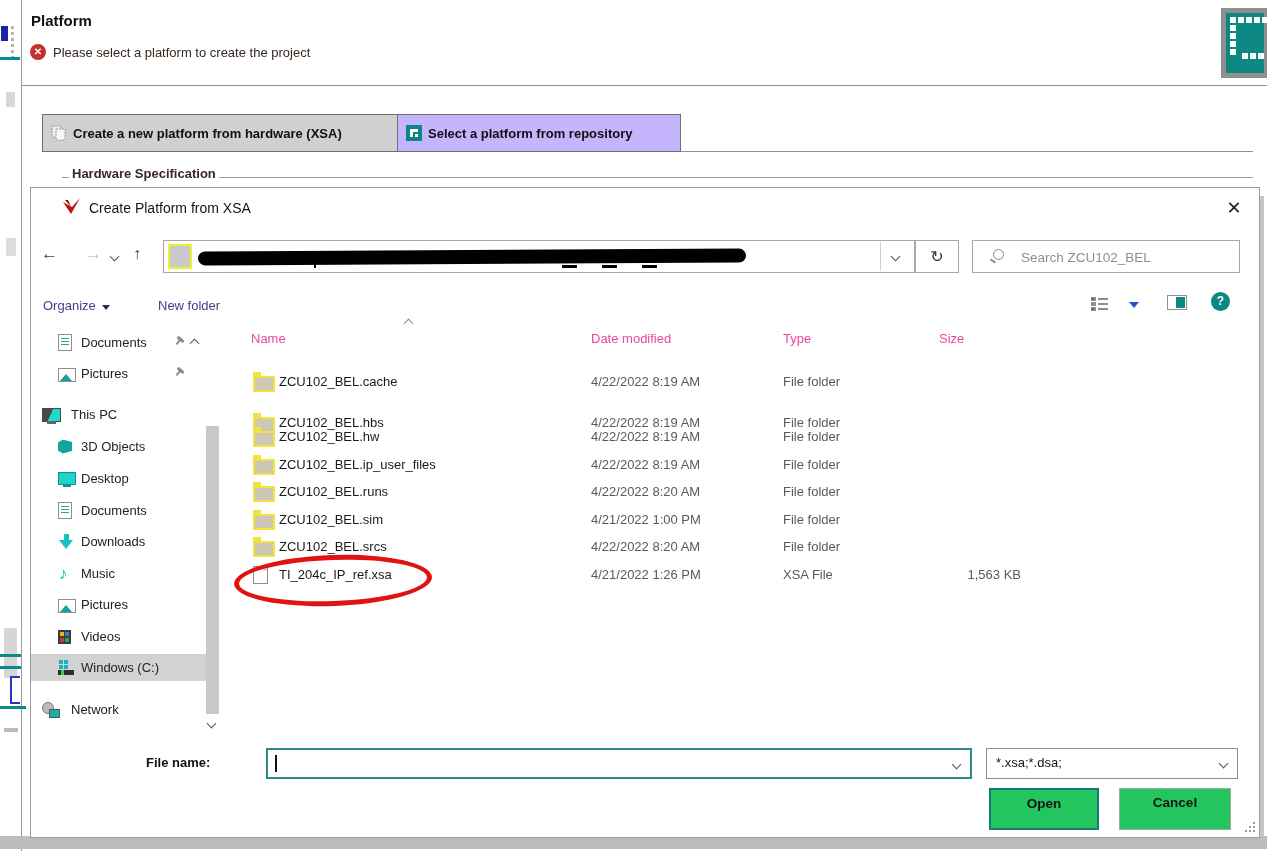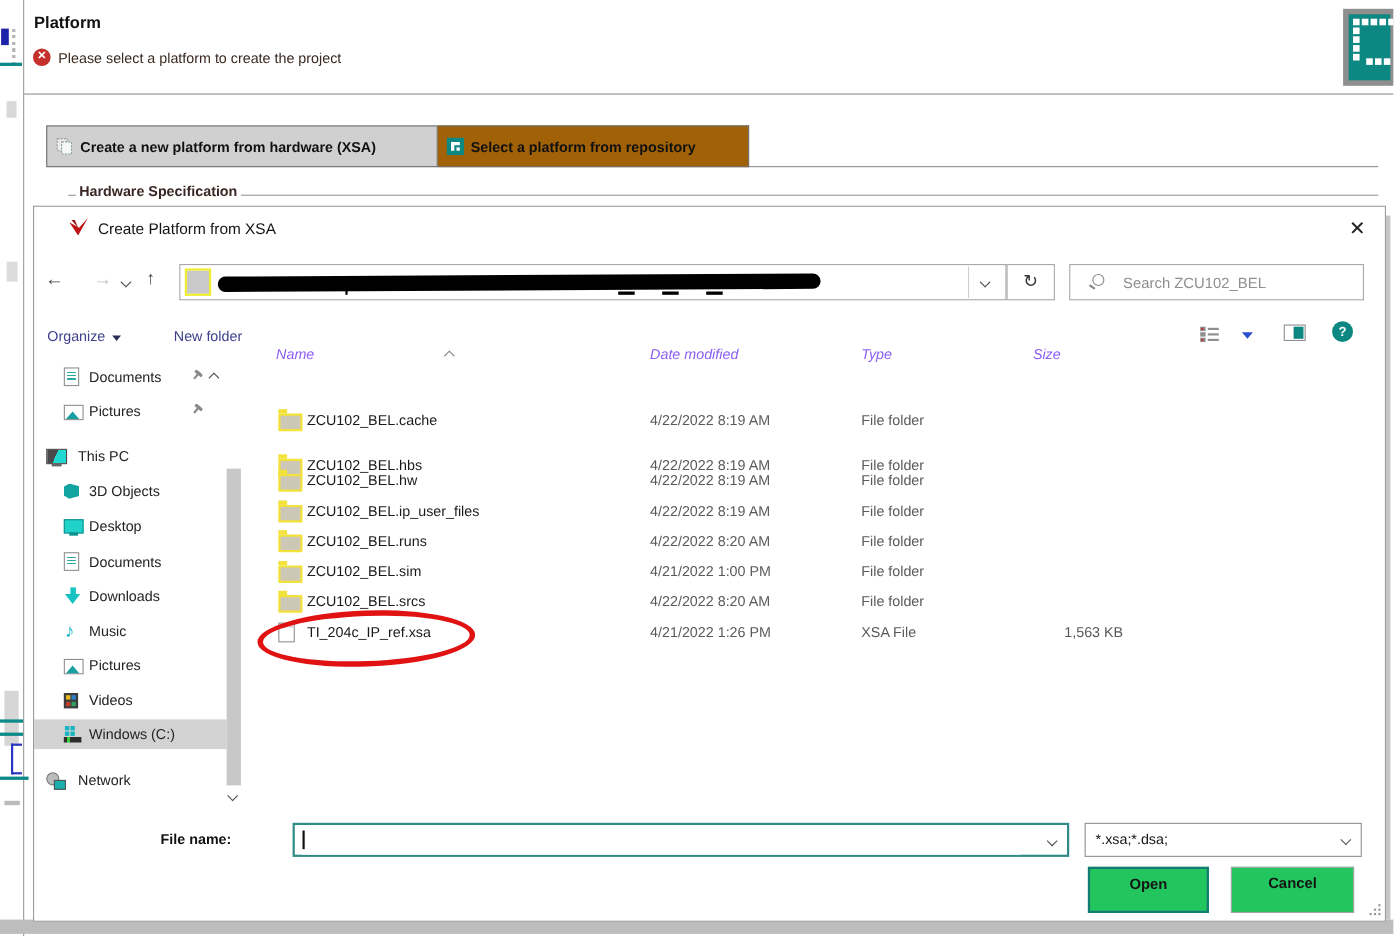--- a/index.html
+++ b/index.html
@@ -27,21 +27,21 @@
   .err-icon{left:30px;top:44px;width:16px;height:16px;border-radius:50%;background:#c5302c;
     color:#fff;font-size:10px;font-weight:bold;text-align:center;line-height:16px;}
   .err-text{left:53px;top:45px;font-size:13px;color:#38281f;}
   .wiz-sep{left:22px;top:85px;width:1245px;height:1px;background:#8f8f8f;}
   .corner-icon{left:1221px;top:8px;width:46px;height:70px;background:#8f8f8f;padding:0;}
   .corner-inner{position:absolute;left:5px;top:5px;right:3px;bottom:5px;background:#0d8781;}
   .csq{position:absolute;width:6px;height:6px;background:#fff;}
 
   .tabs{left:42px;top:114px;height:38px;display:flex;}
   .tab{box-sizing:border-box;height:38px;border:1px solid #6f6f6f;display:flex;align-items:center;
-       font-weight:bold;font-size:13px;padding:0 8px;background:#a16207;color:#101010;}
+       font-weight:bold;font-size:13px;padding:0 8px;background:#c4b5fd;color:#101010;}
   .tab.selected{background:#d0d0d0;}
   .tab + .tab{border-left:none;}
   .tab-ico{display:inline-block;width:16px;height:16px;margin-right:6px;flex:none;}
   .tabs-line{left:681px;top:151px;width:572px;height:1px;background:#8f8f8f;}
 
   .grp-line{left:62px;top:177px;width:1191px;height:1px;background:#9a9a9a;}
   .grp-legend{left:69px;top:166px;font-size:13px;font-weight:bold;color:#3a2626;background:#fff;padding:0 3px;}
 
   
   .dialog{left:30px;top:187px;width:1228px;height:649px;background:#fff;border:1px solid #9b9b9b;z-index:5;}
@@ -128,21 +128,21 @@
     background:linear-gradient(90deg,#2d2d2d 0 3px,#35d03a 3px 6px,#2d2d2d 6px);}
   .network-icon::before{content:"";position:absolute;left:0;top:0;width:10px;height:10px;border-radius:50%;
     background:#bcbcbc;border:1px solid #777;}
   .network-icon::after{content:"";position:absolute;left:7px;top:7px;width:9px;height:7px;background:#17b0aa;border:1px solid #555;}
   .folder-icon{width:18px;height:12px;background:#cdc8b6;border:2px solid #f2e23a;margin-top:3px;border-radius:1px;}
   .folder-icon::before{content:"";position:absolute;left:-2px;top:-6px;width:8px;height:4px;background:#f2e23a;}
   .file-icon{width:13px;height:16px;background:#fff;border:1px solid #909090;}
   .file-icon::before{content:"";position:absolute;right:0;top:0;width:4px;height:4px;background:#dcdcdc;}
 
   
-  .col-hdr{position:absolute;top:126px;font-size:13px;color:#8b5cf6;font-style:italic;}
+  .col-hdr{position:absolute;top:143px;font-size:13px;color:#ec4899;}
   .h-name{left:220px;} .h-date{left:560px;} .h-type{left:752px;} .h-size{left:908px;}
   .sort-chv{left:374px;top:132px;border-color:#8a8a8a;}
   .file-row{position:absolute;left:210px;width:1000px;height:26px;}
   .file-row .ico{left:12px;top:4px;}
   .cell{position:absolute;top:5px;white-space:nowrap;font-size:13px;}
   .c-name{left:38px;color:#1a1a1a;}
   .c-date{left:350px;color:#5a5a5a;}
   .c-type{left:542px;color:#5a5a5a;}
   .c-size{left:670px;width:110px;text-align:right;color:#5a5a5a;}
   .annotation-circle{left:203px;top:367px;width:188px;height:41px;border:5px solid #e01212;border-radius:50%;

